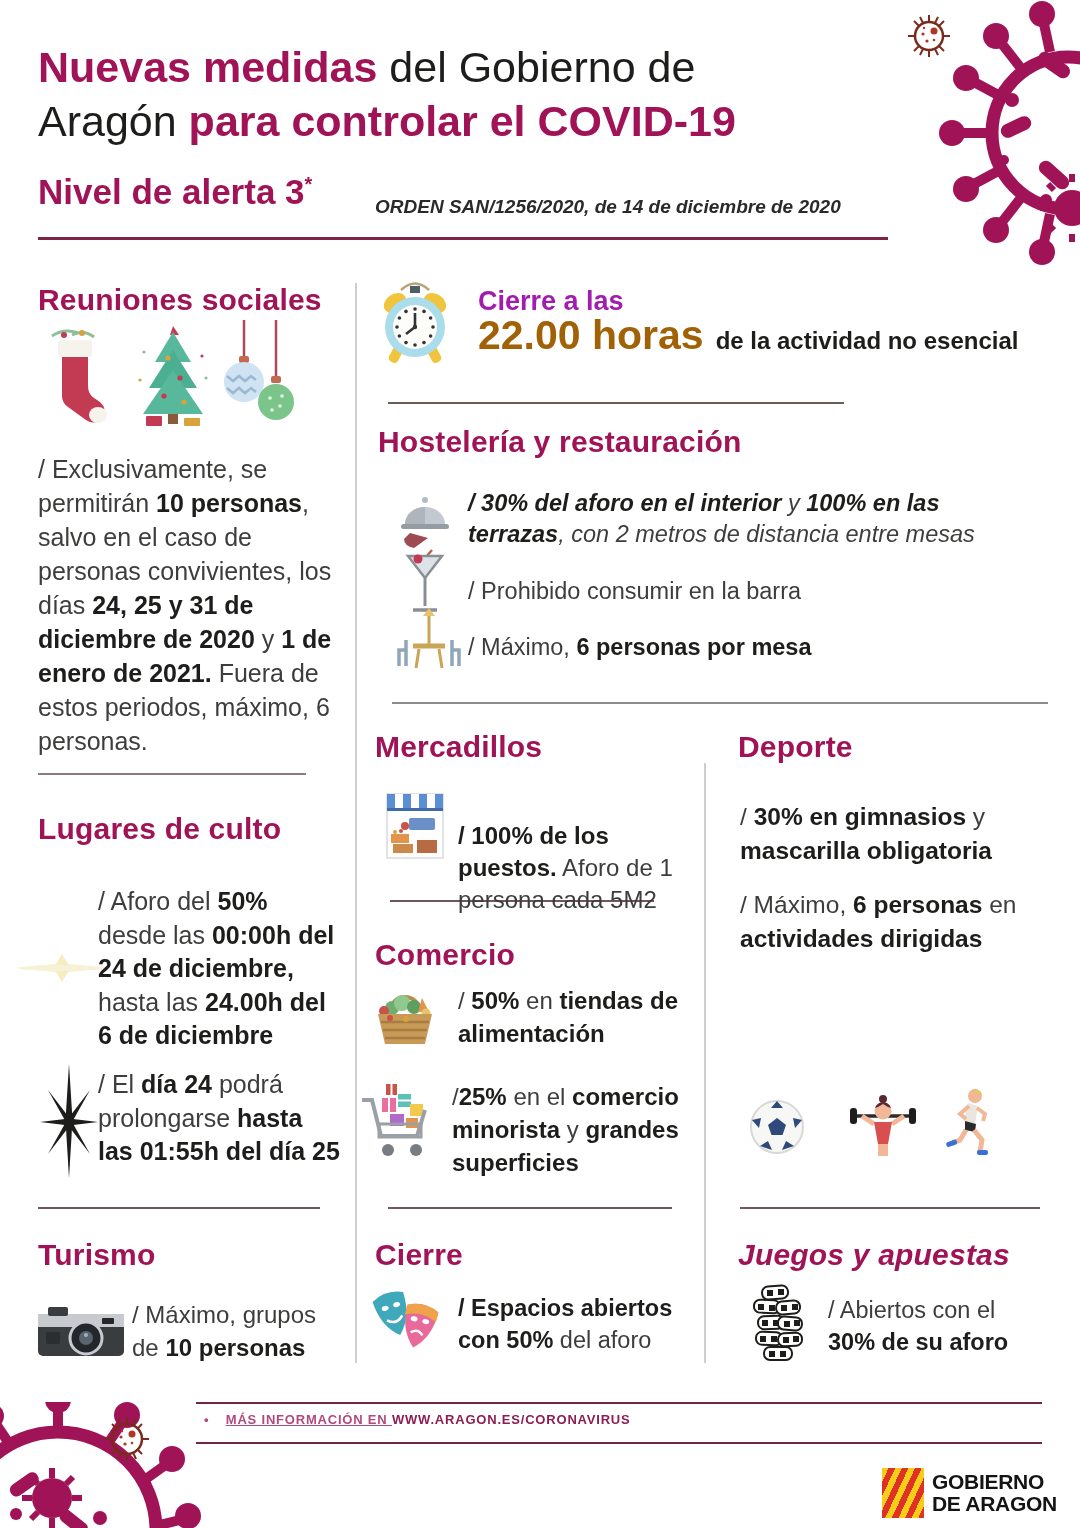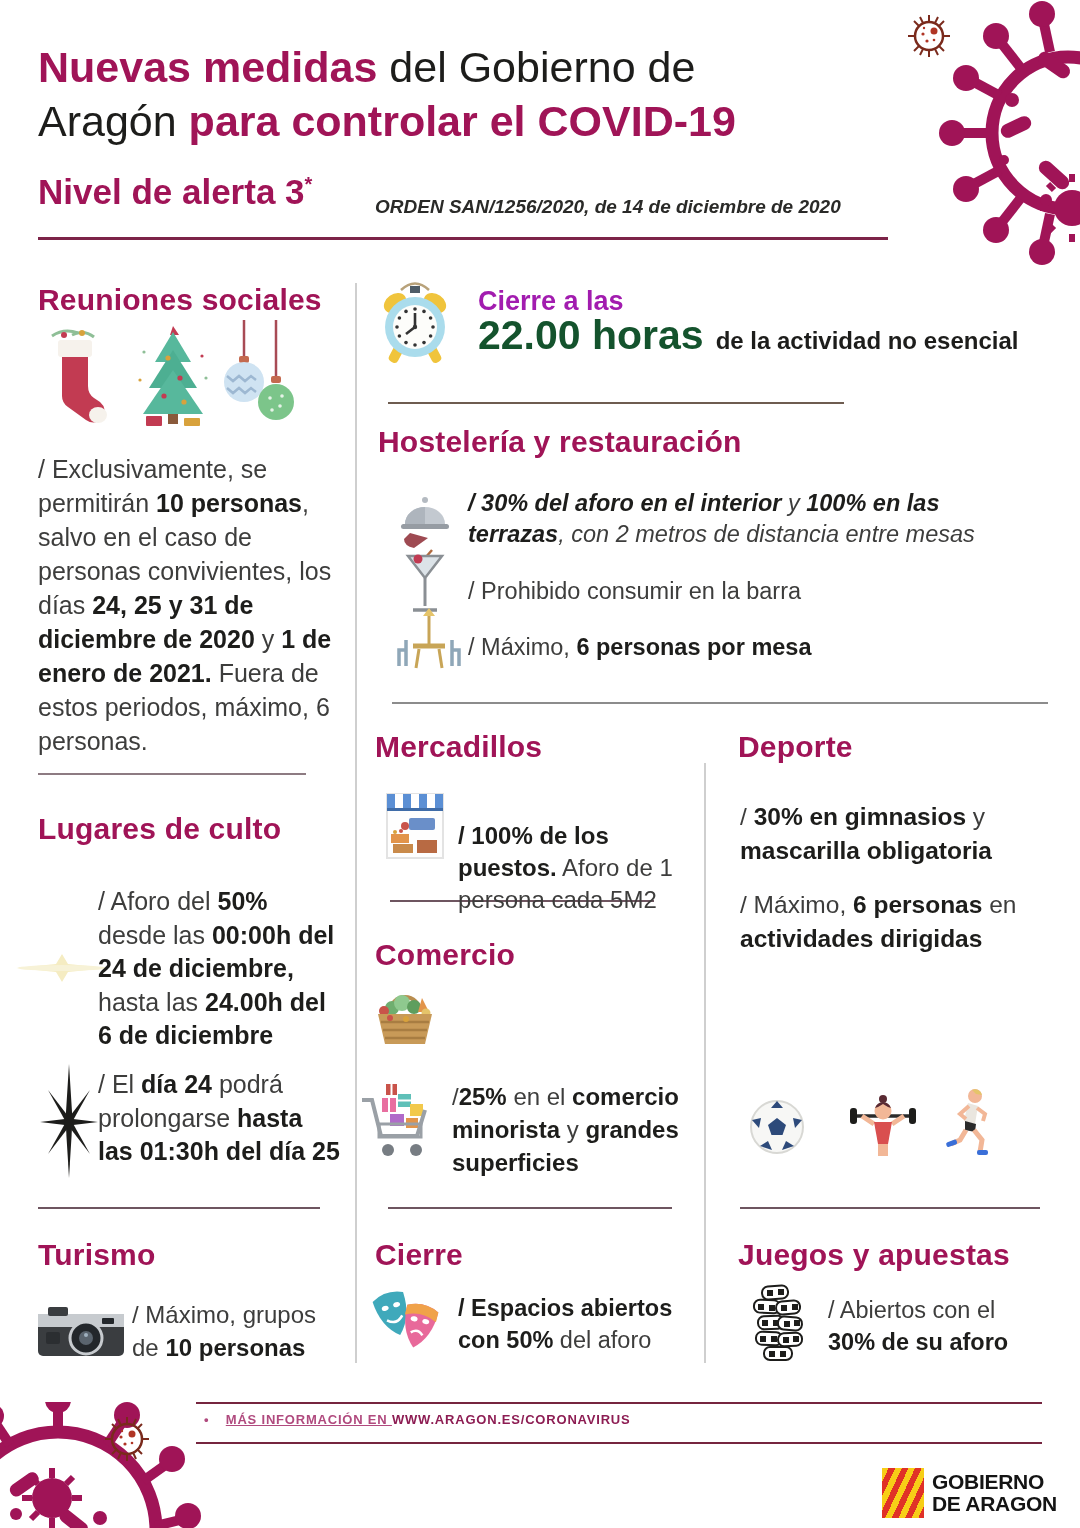--- a/index.html
+++ b/index.html
@@ -16,21 +16,21 @@
   .alert{font-size:35px;font-weight:600;color:#a01457;}
   .alert sup{font-size:20px;}
   .order{font-size:19px;font-style:italic;font-weight:600;color:#2a2a28;}
 
   .sec-h{position:absolute;font-size:30px;font-weight:800;color:#a01457;letter-spacing:.2px;}
 
   .rich{color:#3d3d3c;font-weight:400;}
   .rich .b{color:#1d1d1b;font-weight:700;}
 
   .cierre-line1{font-size:27px;font-weight:700;color:#a21caf;}
-  .cierre-time{font-size:41px;font-weight:800;color:#14532d;}
+  .cierre-time{font-size:41px;font-weight:800;color:#a16207;}
   .cierre-rest{font-size:24px;font-weight:700;color:#1d1d1b;margin-left:12px;}
 
   .foot-info{font-size:13px;letter-spacing:.8px;color:#b04a7e;font-weight:600;}
   .foot-info .url{color:#8d1d53;font-weight:800;}
   .logo-text{font-size:21px;line-height:22px;font-weight:800;color:#141414;letter-spacing:-.3px;}
   .flag{width:42px;height:50px;background:repeating-linear-gradient(115deg,#f7ce17 0 6px,#e03127 6px 12px);}
 </style>
 </head>
 <body>
 
@@ -176,21 +176,21 @@
   <div class="abs rich" style="left:98px;top:885px;width:240px;font-size:25px;line-height:33.5px;"><span>/ Aforo del </span><span class="b">50%</span><span>  desde las </span><span class="b">00:00h del 24 de diciembre,</span><span> hasta las </span><span class="b">24.00h del 6 de diciembre</span></div>
 
   <svg class="abs" style="left:38px;top:1064px;" width="62" height="116" viewBox="0 0 62 116">
     <g fill="#1d1d1b">
       <polygon points="31,0 34.5,56 31,114 27.5,56"></polygon>
       <polygon points="2,58 31,54.5 60,58 31,61.5"></polygon>
       <polygon points="10,26 33,56 52,90 29,60"></polygon>
       <polygon points="52,26 29,56 10,90 33,60"></polygon>
     </g>
   </svg>
-  <div class="abs rich" style="left:98px;top:1068px;width:245px;font-size:25px;line-height:33.5px;"><span>/ El </span><span class="b">día 24</span><span> podrá prolongarse </span><span class="b">hasta las 01:30h del día 25</span></div>
+  <div class="abs rich" style="left:98px;top:1068px;width:245px;font-size:25px;line-height:33.5px;"><span>/ El </span><span class="b">día 24</span><span> podrá prolongarse </span><span class="b">hasta las 01:55h del día 25</span></div>
 
   <div class="sec-h" style="left:38px;top:1238px;">Turismo</div>
   <svg class="abs" style="left:36px;top:1304px;" width="90" height="56" viewBox="0 0 90 56">
     <rect x="2" y="10" width="86" height="42" rx="5" fill="#3a3d40"></rect>
     <rect x="2" y="10" width="86" height="13" fill="#c7cbcf"></rect>
     <rect x="12" y="3" width="20" height="9" rx="2" fill="#3a3d40"></rect>
     <rect x="66" y="14" width="12" height="6" rx="1" fill="#23272b"></rect>
     <circle cx="50" cy="34" r="16" fill="#23272b" stroke="#c7cbcf" stroke-width="3"></circle>
     <circle cx="50" cy="34" r="7" fill="#5a646e"></circle>
     <circle cx="50" cy="31" r="2" fill="#9fb0be"></circle>
@@ -292,20 +292,21 @@
       <circle cx="30" cy="19" r="8" fill="#8fc98f"></circle>
     <circle cx="42" cy="23" r="7" fill="#5e9e5e"></circle>
     <polygon points="50,14 57,28 46,28" fill="#e2944a"></polygon>
     <circle cx="12" cy="27" r="5" fill="#c9534a"></circle>
       <circle cx="54" cy="29" r="4.5" fill="#e5c46a"></circle>
     <path d="M6 30 h54 l-7 30 h-40 z" fill="#c89a58"></path>
     <path d="M9 38 h48 M11 46 h44 M13 54 h40" stroke="#a87d42" stroke-width="2.5" fill="none"></path>
     <circle cx="18" cy="34" r="3" fill="#c9534a"></circle>
       <circle cx="34" cy="35" r="3" fill="#d8a23c"></circle>
   </svg>
+  <div class="abs rich" style="left:458px;top:984px;width:245px;font-size:24px;line-height:33px;"><span>/ </span><span class="b">50%</span><span> en </span><span class="b">tiendas de alimentación</span></div>
 
   <svg class="abs" style="left:360px;top:1078px;" width="74" height="84" viewBox="0 0 74 84">
     <rect x="26" y="6" width="11" height="11" fill="#c9534a"></rect>
       <line x1="31.5" y1="6" x2="31.5" y2="17" stroke="#fff" stroke-width="2"></line>
     <rect x="38" y="16" width="13" height="13" fill="#5fc0b8"></rect>
       <line x1="38" y1="22.5" x2="51" y2="22.5" stroke="#fff" stroke-width="2"></line>
     <rect x="22" y="20" width="14" height="14" fill="#e86fa0"></rect>
       <line x1="29" y1="20" x2="29" y2="34" stroke="#fff" stroke-width="2"></line>
     <rect x="50" y="26" width="13" height="12" fill="#f2c94c"></rect>
     <rect x="30" y="36" width="14" height="12" fill="#b06ac9"></rect>
@@ -365,21 +366,21 @@
     <path d="M24 15 l10 3 -3 18 -11 -3 z" fill="#eae6df"></path>
     <path d="M25 18 l-9 8 6 5" stroke="#f2b797" stroke-width="4" fill="none"></path>
     <path d="M33 20 l8 6 -2 7" stroke="#f2b797" stroke-width="4" fill="none"></path>
     <path d="M21 33 l11 3 -1 8 -10 -2 z" fill="#2b2b2b"></path>
     <path d="M30 42 l8 10 -2 12" stroke="#f2b797" stroke-width="5" fill="none"></path>
     <path d="M22 42 l-6 10 -9 4" stroke="#f2b797" stroke-width="5" fill="none"></path>
     <rect x="2" y="53" width="11" height="5" rx="2" fill="#3a6fd8" transform="rotate(-20 7 55)"></rect>
     <rect x="33" y="62" width="11" height="5" rx="2" fill="#3a6fd8"></rect>
   </svg>
 
-  <div class="sec-h" style="left:738px;top:1238px;">Juegos y apuestas</div>
+  <div class="sec-h" style="left:738px;top:1238px;font-style:italic;">Juegos y apuestas</div>
   <svg class="abs" style="left:748px;top:1284px;" width="58" height="80" viewBox="0 0 58 80">
     <g stroke="#1d1d1b" stroke-width="2" fill="#fff">
       <rect x="14" y="2" width="26" height="13" rx="6" transform="rotate(-4 27 8)"></rect>
       <rect x="6" y="16" width="26" height="13" rx="6" transform="rotate(3 19 22)"></rect>
       <rect x="28" y="17" width="24" height="13" rx="6" transform="rotate(-5 40 23)"></rect>
       <rect x="10" y="32" width="26" height="13" rx="6" transform="rotate(-2 23 38)"></rect>
       <rect x="30" y="33" width="24" height="13" rx="6" transform="rotate(4 42 39)"></rect>
       <rect x="8" y="48" width="26" height="13" rx="6" transform="rotate(2 21 54)"></rect>
       <rect x="30" y="49" width="24" height="13" rx="6" transform="rotate(-3 42 55)"></rect>
       <rect x="16" y="63" width="28" height="13" rx="6"></rect>

